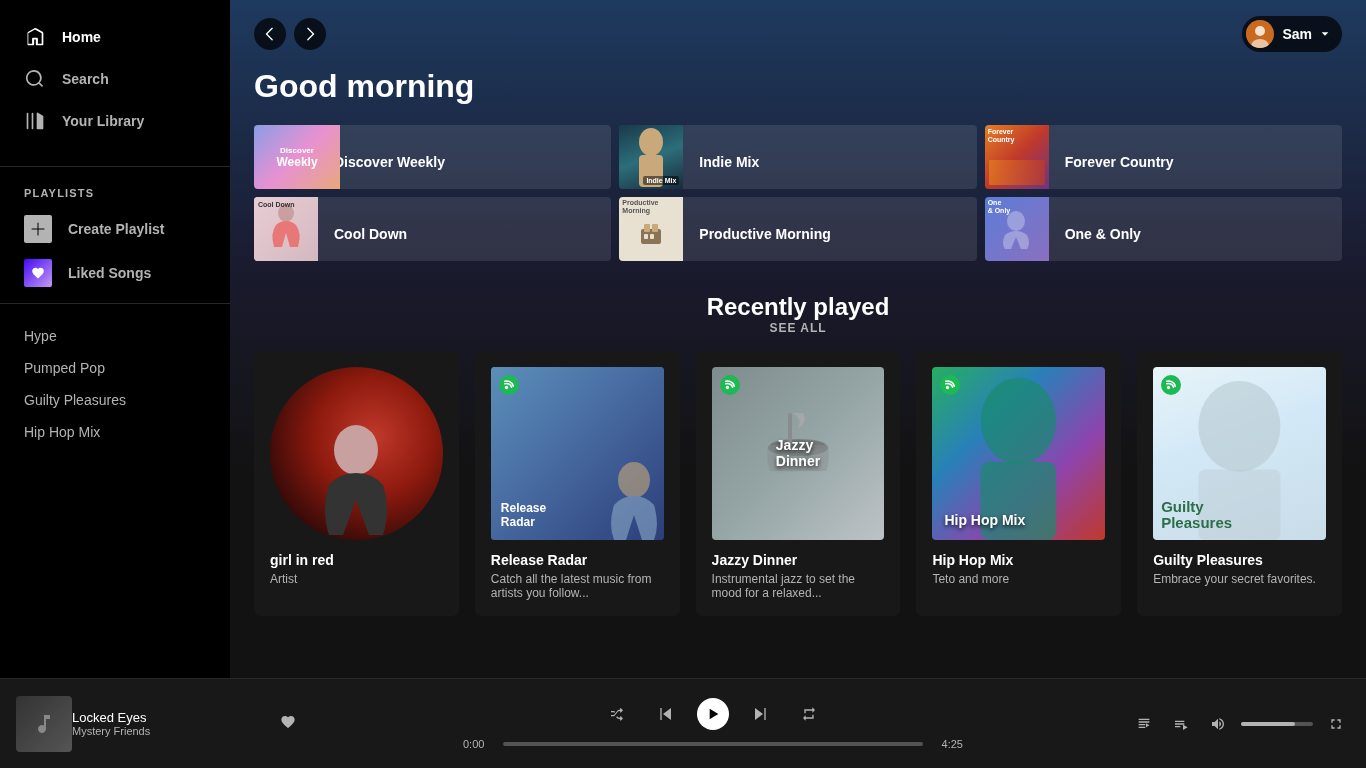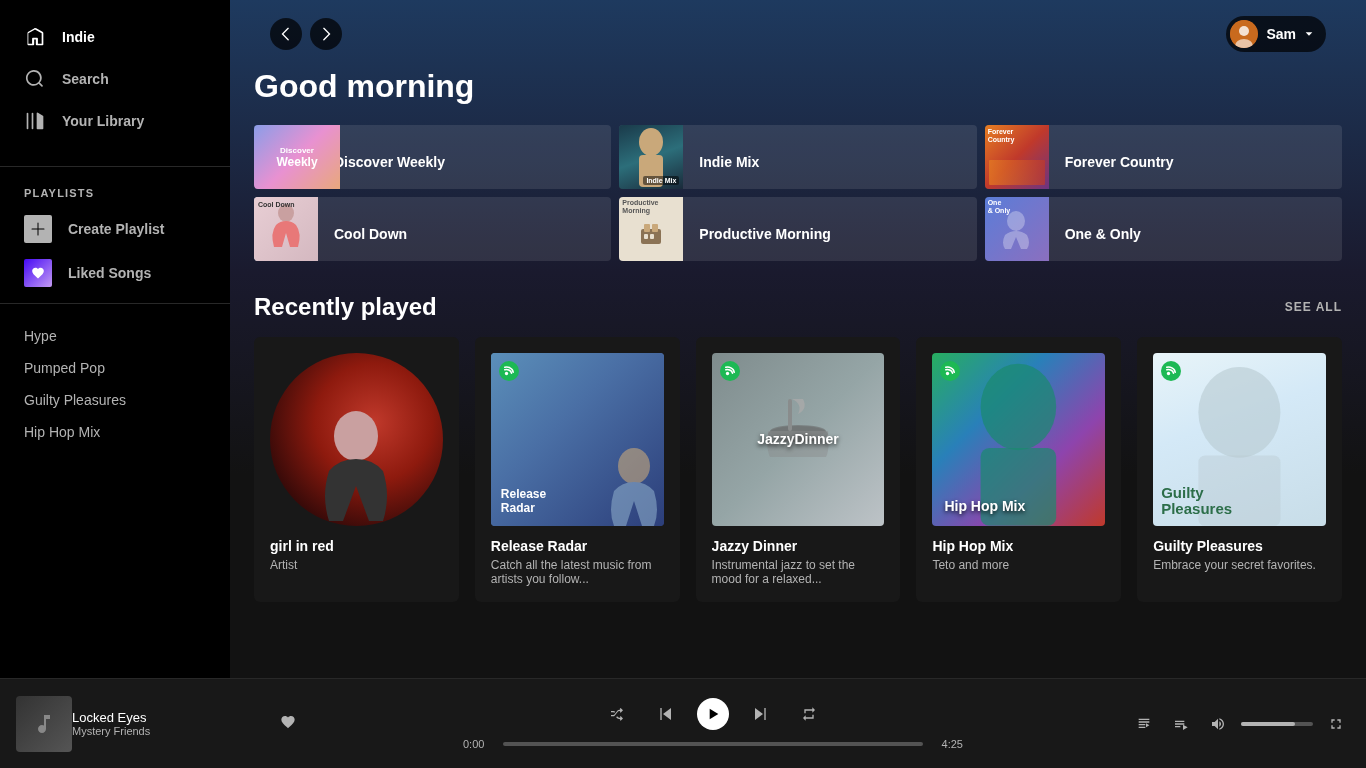--- a/index.html
+++ b/index.html
@@ -128,21 +128,21 @@
       overflow-y: auto;
       position: relative;
     }
 
     .top-bar {
       position: sticky;
       top: 0;
       display: flex;
       align-items: center;
       justify-content: space-between;
-      padding: 16px 40px;
+      padding: 16px 24px;
       background: transparent;
       z-index: 10;
     }
 
     .nav-buttons {
       display: flex;
       gap: 8px;
     }
 
     .nav-btn {
@@ -266,20 +266,21 @@
       position: relative;
       overflow: hidden;
     }
 
     
     .section-header {
       display: flex;
       align-items: center;
       justify-content: space-between;
       margin-bottom: 16px;
+      flex-direction: column;
     }
 
     .section-title {
       font-size: 24px;
       font-weight: 700;
     }
 
     .see-all-btn {
       font-size: 12px;
       font-weight: 700;
@@ -555,21 +556,21 @@
 
   <aside class="sidebar">
     <nav class="sidebar-nav">
 
       <div class="sidebar-nav-item active">
         <span class="nav-icon">
           <svg class="icon-svg-md" viewBox="0 0 24 24">
               <path d="M12.5 3.247a1 1 0 0 0-1 0L4 7.577V20h4.5v-6a1 1 0 0 1 1-1h5a1 1 0 0 1 1 1v6H20V7.577l-7.5-4.33zm-2-1.732a3 3 0 0 1 3 0l7.5 4.33a2 2 0 0 1 1 1.732V21a1 1 0 0 1-1 1H14a1 1 0 0 1-1-1v-6h-2v6a1 1 0 0 1-1 1H4a1 1 0 0 1-1-1V7.577a2 2 0 0 1 1-1.732l7.5-4.33z"></path>
             </svg>
         </span>
-        <span>Indie</span>
+        <span>Home</span>
       </div>
 
       <div class="sidebar-nav-item">
         <span class="nav-icon">
           <svg class="icon-svg-md" viewBox="0 0 24 24">
               <path d="M10.533 1.279c-5.18 0-9.407 4.927-9.407 9.407 0 5.18 4.227 9.407 9.407 9.407 2.234 0 4.29-.893 5.822-2.348l3.314 3.314a1 1 0 1 0 1.414-1.414l-3.318-3.318c1.451-1.53 2.345-3.584 2.345-5.841 0-5.18-4.227-9.407-9.407-9.407zm-7.407 9.407c0-3.916 3.491-7.407 7.407-7.407s7.407 3.491 7.407 7.407-3.491 7.407-7.407 7.407-7.407-3.491-7.407-7.407z"></path>
             </svg>
         </span>
         <span>Search</span>
       </div>
@@ -824,21 +825,21 @@
         <div class="recently-card">
           <div class="card-image">
             <div style="width:100%;height:100%;background:linear-gradient(135deg,#7f8c8d,#95a5a6,#bdc3c7);display:flex;align-items:center;justify-content:center;position:relative">
               <svg width="100" height="100" viewBox="0 0 100 100" style="opacity:0.8">
                 <ellipse cx="50" cy="45" rx="30" ry="8" fill="#555" opacity="0.6"></ellipse>
                 <ellipse cx="50" cy="42" rx="28" ry="6" fill="#666" opacity="0.7"></ellipse>
                 <path d="M20 42 Q18 60 22 68 L78 68 Q82 60 80 42" fill="#888" opacity="0.5"></path>
                 <rect x="40" y="10" width="4" height="32" rx="2" fill="#888"></rect>
                 <path d="M44 10 Q55 15 50 25 Q60 20 55 10 Z" fill="#aaa"></path>
               </svg>
-              <div style="position:absolute;display:flex;flex-direction:row;align-items:flex-start">
+              <div style="position:absolute;display:flex;flex-direction:column;align-items:flex-start">
                 <div style="font-size:14px;font-weight:700;color:white;text-shadow:0 2px 4px rgba(0,0,0,0.8)">Jazzy</div>
                 <div style="font-size:14px;font-weight:700;color:white;text-shadow:0 2px 4px rgba(0,0,0,0.8)">Dinner</div>
               </div>
               <div style="position:absolute;top:8px;left:8px">
                 <svg width="20" height="20" viewBox="0 0 24 24">
                     <circle cx="12" cy="12" r="12" fill="#1db954"></circle>
                     <path d="M7 7.5C10.5 6.5 16.5 8.5 17 13.5" stroke="white" stroke-width="2" fill="none" stroke-linecap="round"></path>
                     <path d="M7 10.5C9.5 9.5 14.5 11 15 14.5" stroke="white" stroke-width="2" fill="none" stroke-linecap="round"></path>
                     <circle cx="9" cy="15" r="2" fill="white"></circle>
                   </svg>

